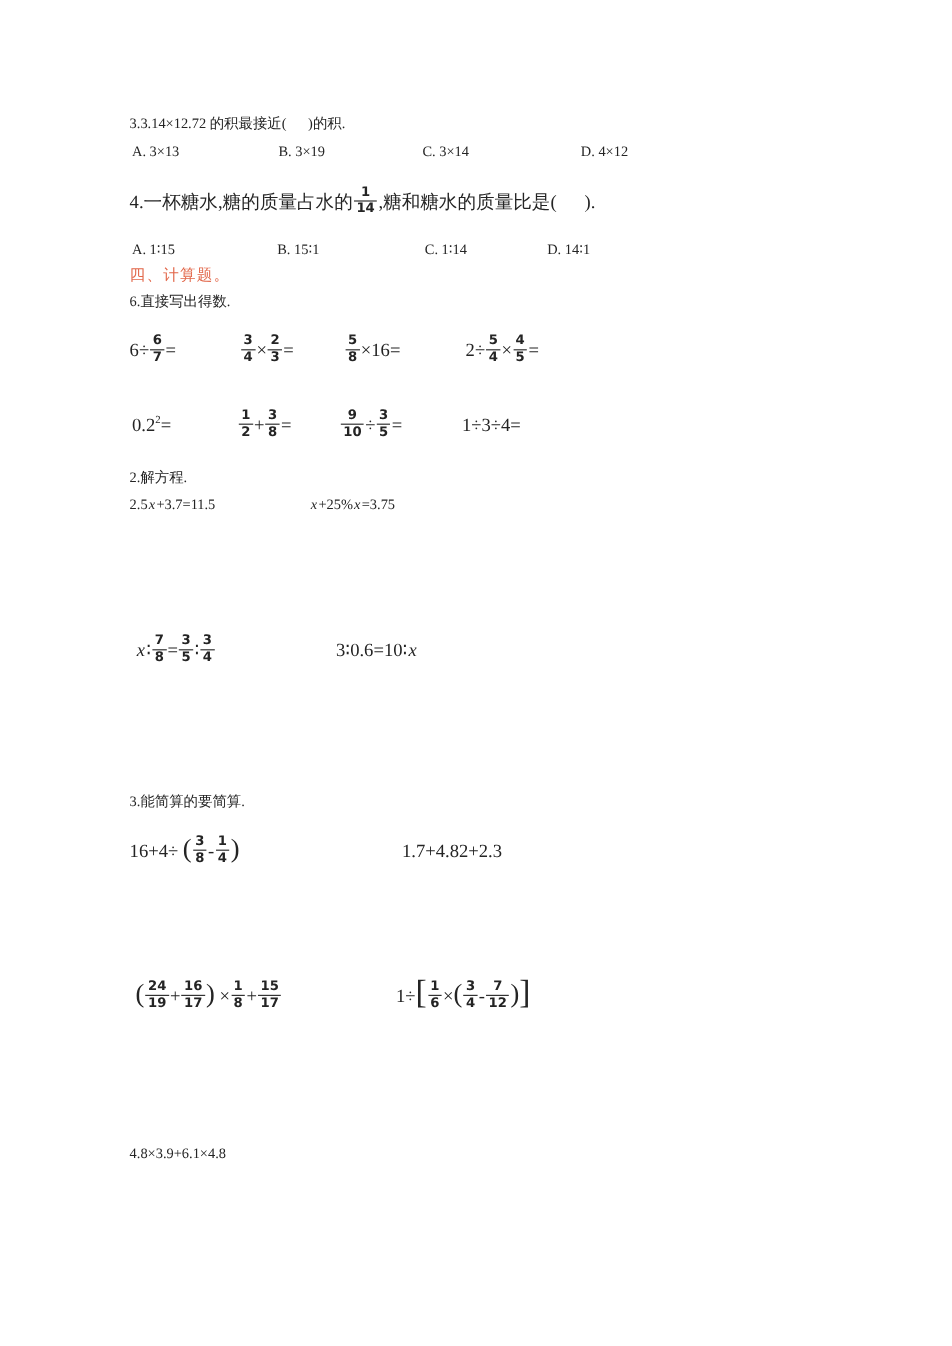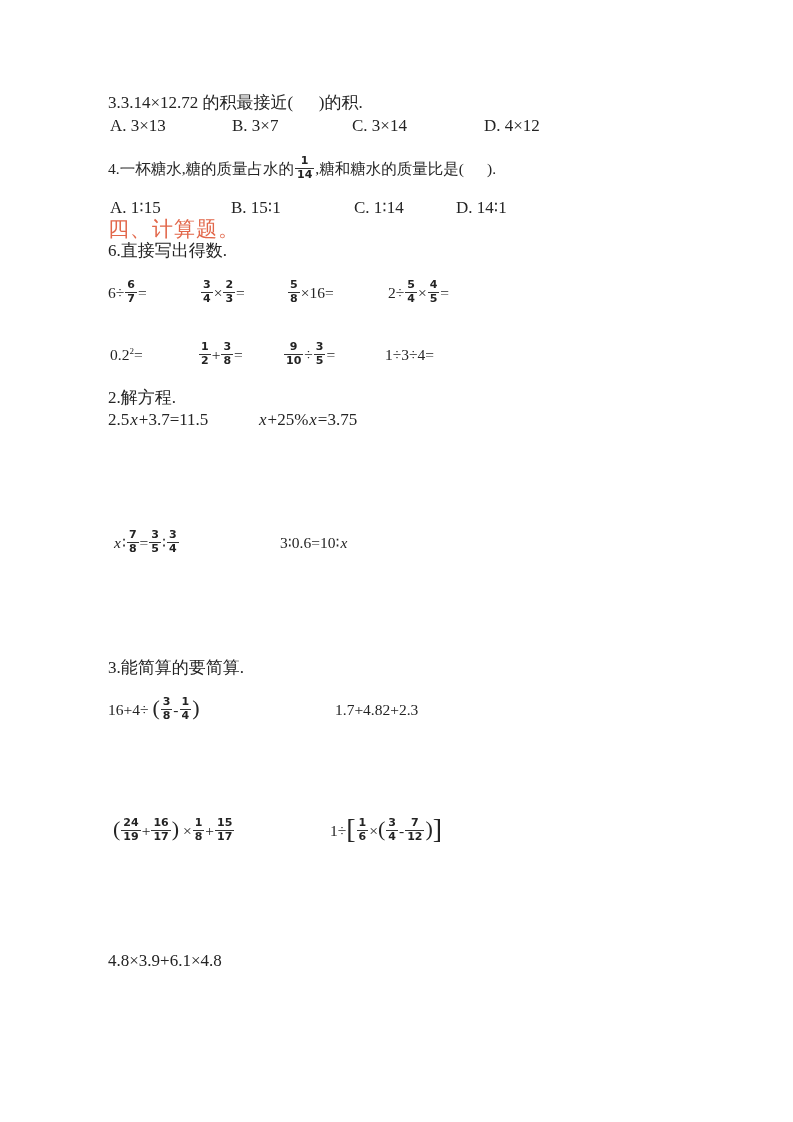--- a/index.html
+++ b/index.html
@@ -7,31 +7,31 @@
     position:relative;
     width:793px; height:1122px;
     background:#ffffff;
     color:#242424;
     font-family:"Liberation Serif","DejaVu Serif",serif;
     overflow:hidden;
   }
   .line {
     position:absolute;
     white-space:pre;
-    font-size:17px;
+    font-size:12px;
     line-height:20px;
   }
   .expr {
     position:absolute;
     white-space:pre;
     font-size:15.5px;
     line-height:36px;
     height:36px;
   }
-  .heading { font-size:21px; letter-spacing:1px; }
+  .heading { font-size:13px; letter-spacing:1px; }
   .frac {
     display:inline-block;
     vertical-align:middle;
     text-align:center;
     font-family:"DejaVu Sans","Liberation Sans",sans-serif;
     font-size:11px;
     font-weight:bold;
     line-height:1.15;
     margin:0 1px;
     position:relative;
@@ -53,21 +53,21 @@
   }
 </style>
 </head>
 <body>
 
 <div class="page">
 
   <div class="line" style="left:108px;top:93px">3.3.14×12.72 的积最接近(      )的积.</div>
 
   <div class="line" style="left:110px;top:116px">A. 3×13</div>
-  <div class="line" style="left:232px;top:116px">B. 3×7</div>
+  <div class="line" style="left:232px;top:116px">B. 3×19</div>
   <div class="line" style="left:352px;top:116px">C. 3×14</div>
   <div class="line" style="left:484px;top:116px">D. 4×12</div>
 
   <div class="expr" style="left:108px;top:151px"><span>4.一杯糖水,糖的质量占水的</span><span class="frac"><span class="num">1</span><span class="den">14</span></span><span>,糖和糖水的质量比是(      ).</span></div>
 
   <div class="line" style="left:110px;top:198px">A. 1∶15</div>
   <div class="line" style="left:231px;top:198px">B. 15∶1</div>
   <div class="line" style="left:354px;top:198px">C. 1∶14</div>
   <div class="line" style="left:456px;top:198px">D. 14∶1</div>
 

